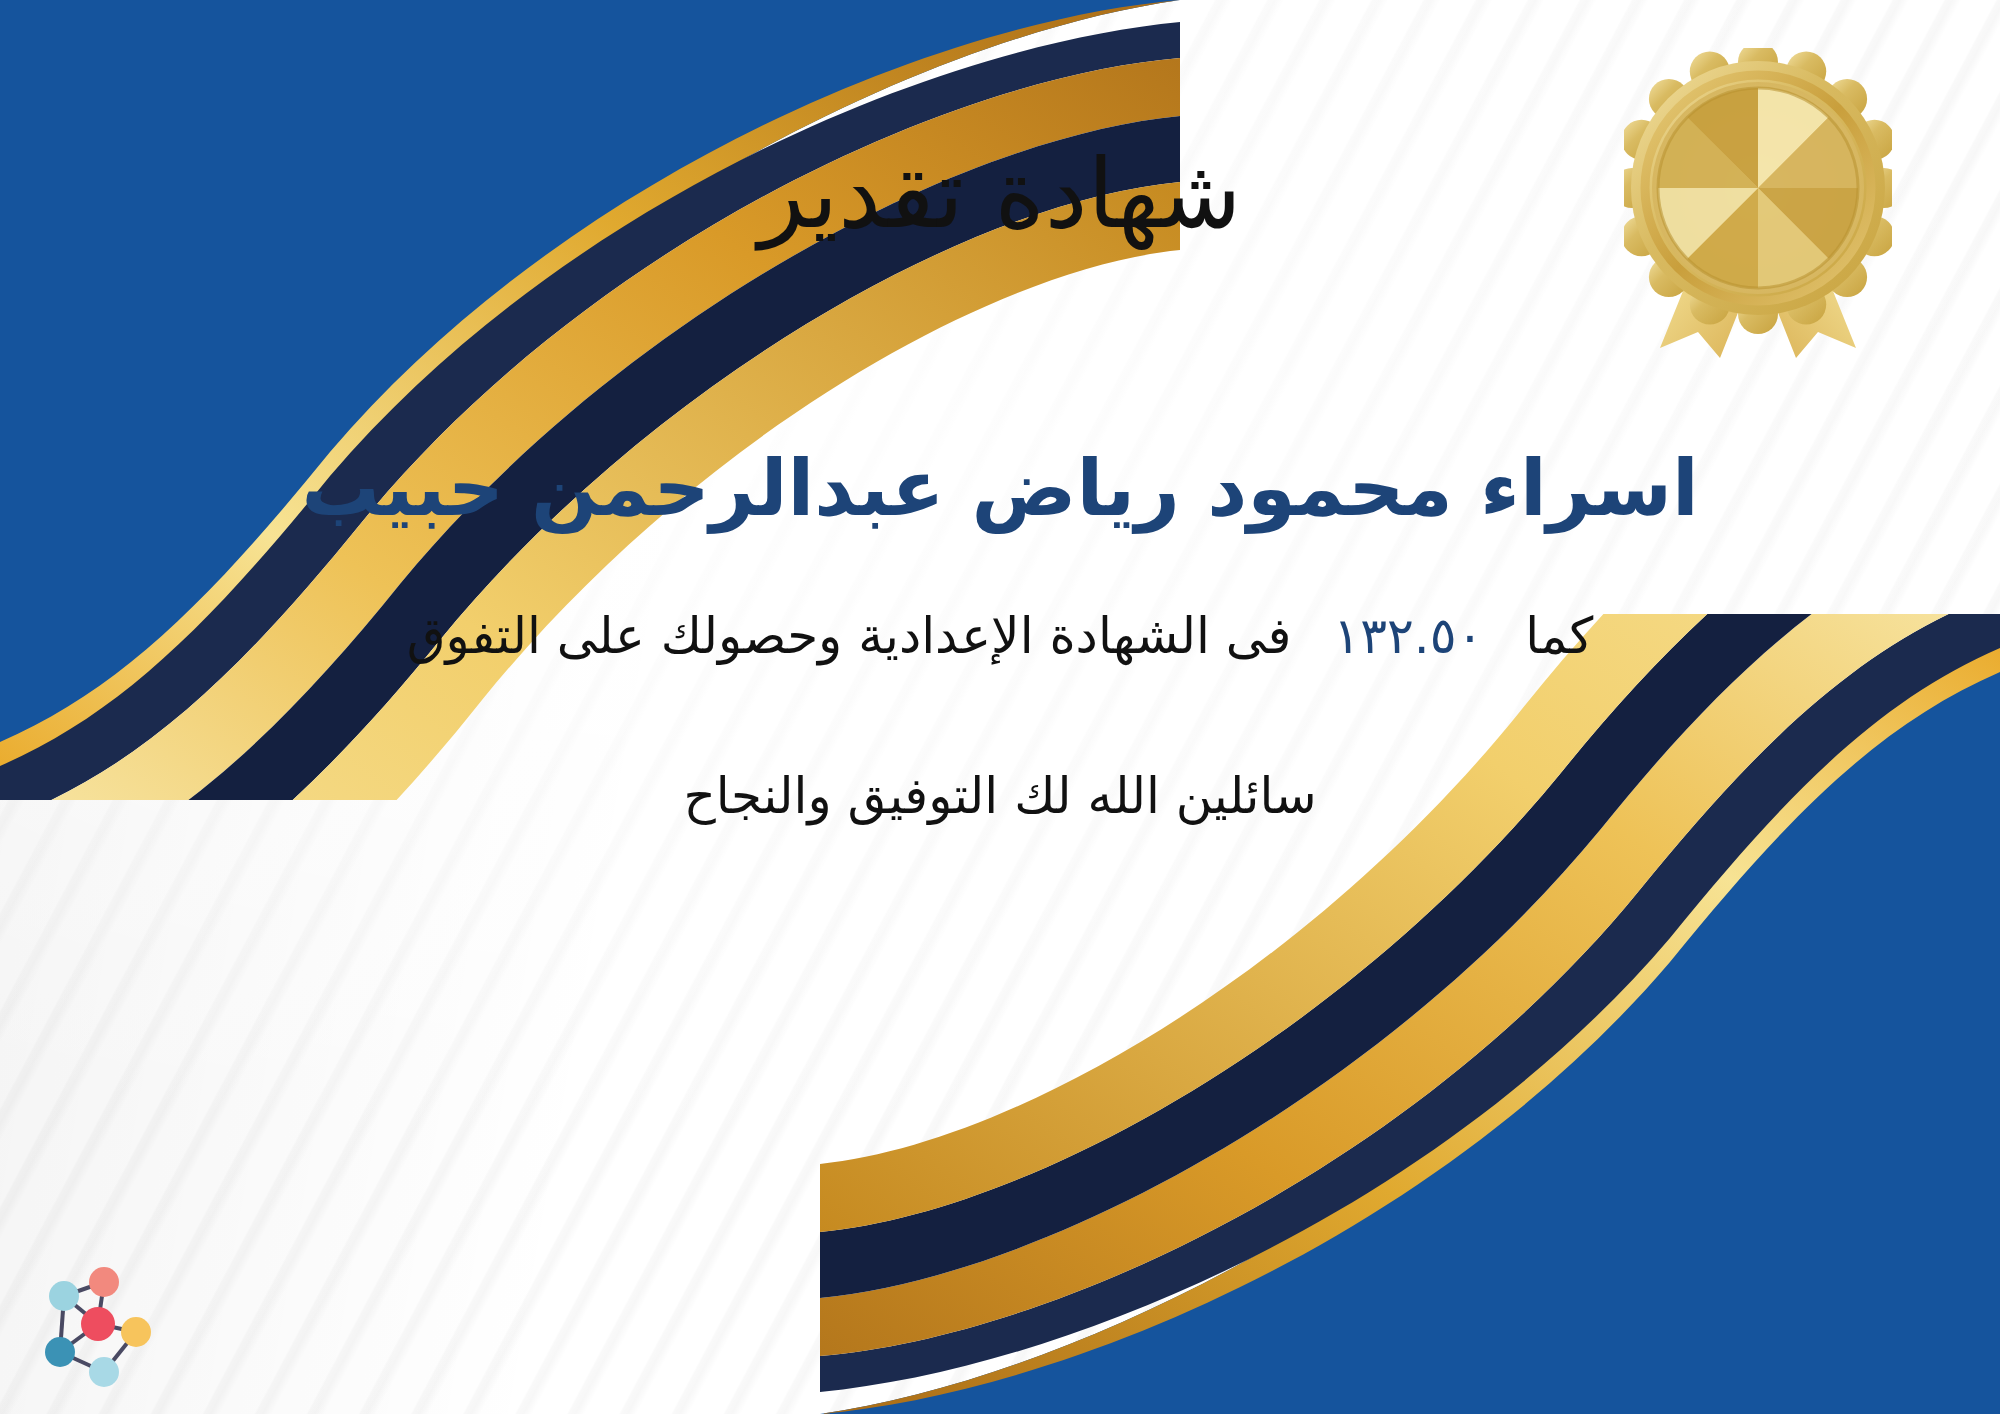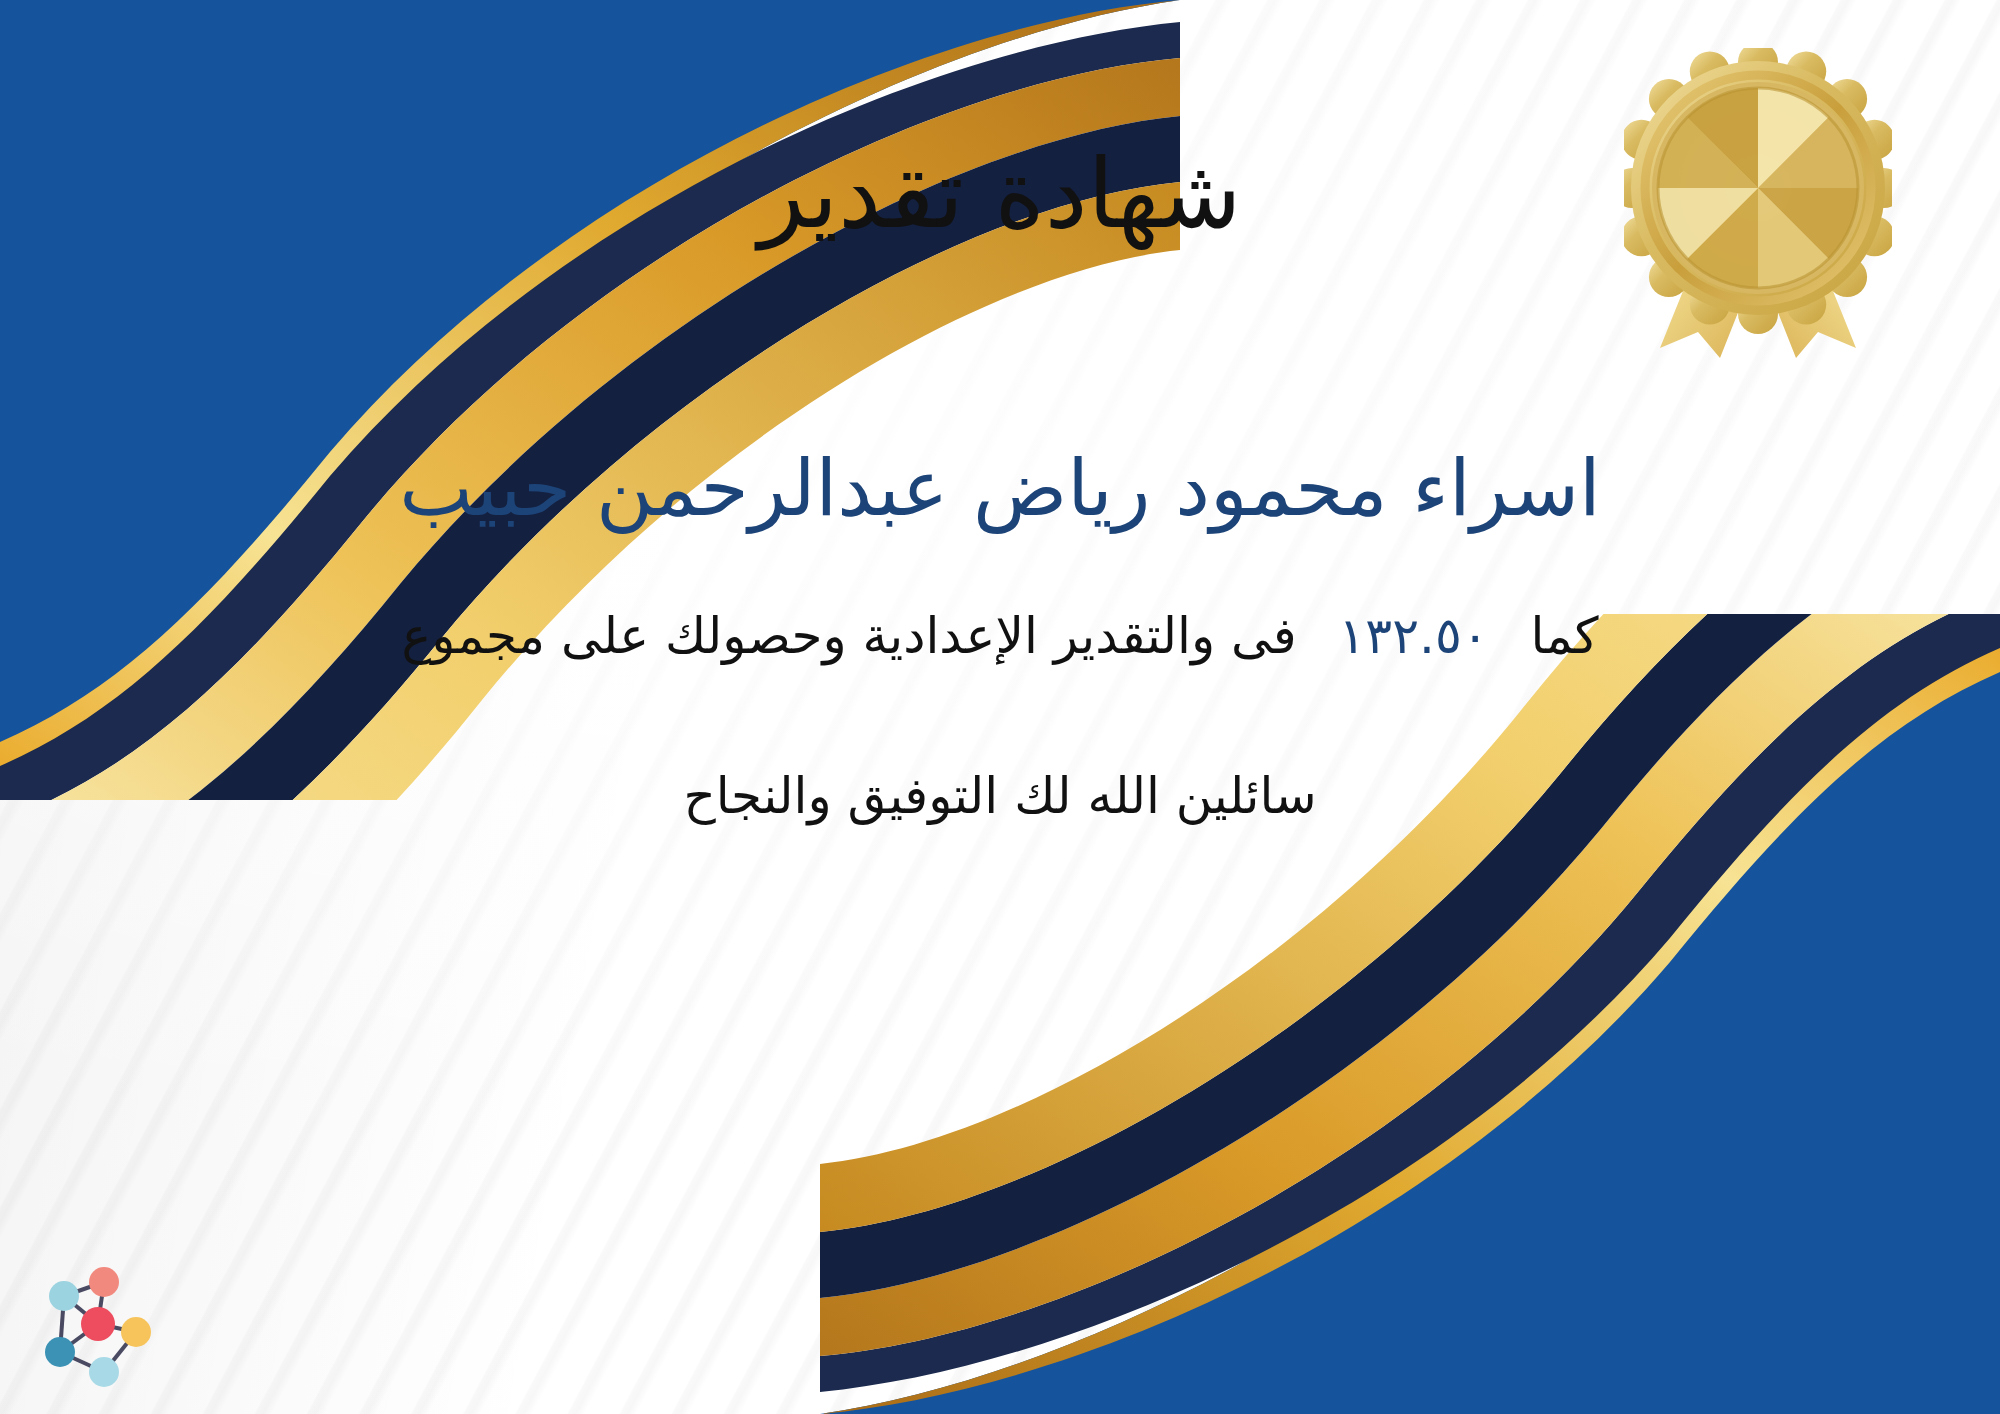--- a/index.html
+++ b/index.html
@@ -63,21 +63,21 @@
     margin-top:146px;
     font-size:96px;
     font-weight:400;
     color:#111111;
     letter-spacing:0;
     line-height:1.0;
   }
   .student-name{
     margin-top:206px;
     font-size:78px;
-    font-weight:400;
+    font-weight:700;
     color:#1d4478;
     line-height:1.05;
     white-space:nowrap;
   }
   .body-block{
     margin-top:66px;
     width:1480px;
     font-size:50px;
     font-weight:400;
     color:#111111;
@@ -250,21 +250,21 @@
   <div class="content">
 
     <div class="title">شهادة تقدير</div>
 
     <div class="student-name">اسراء محمود رياض عبدالرحمن حبيب</div>
 
     <div class="body-block">
       <div class="body-line">
         <span>كما</span>
         <span class="grade">١٣٢.٥٠</span>
-        <span>فى والتقدير الإعدادية وحصولك على مجموع</span>
+        <span>فى الشهادة الإعدادية وحصولك على التفوق</span>
       </div>
     </div>
 
     <div class="closing">سائلين الله لك التوفيق  والنجاح</div>
   </div>
 
   <div class="brand">
     <div class="brand-text">
     </div>
     <svg class="brand-mark" width="130" height="132" viewBox="0 0 130 132">

